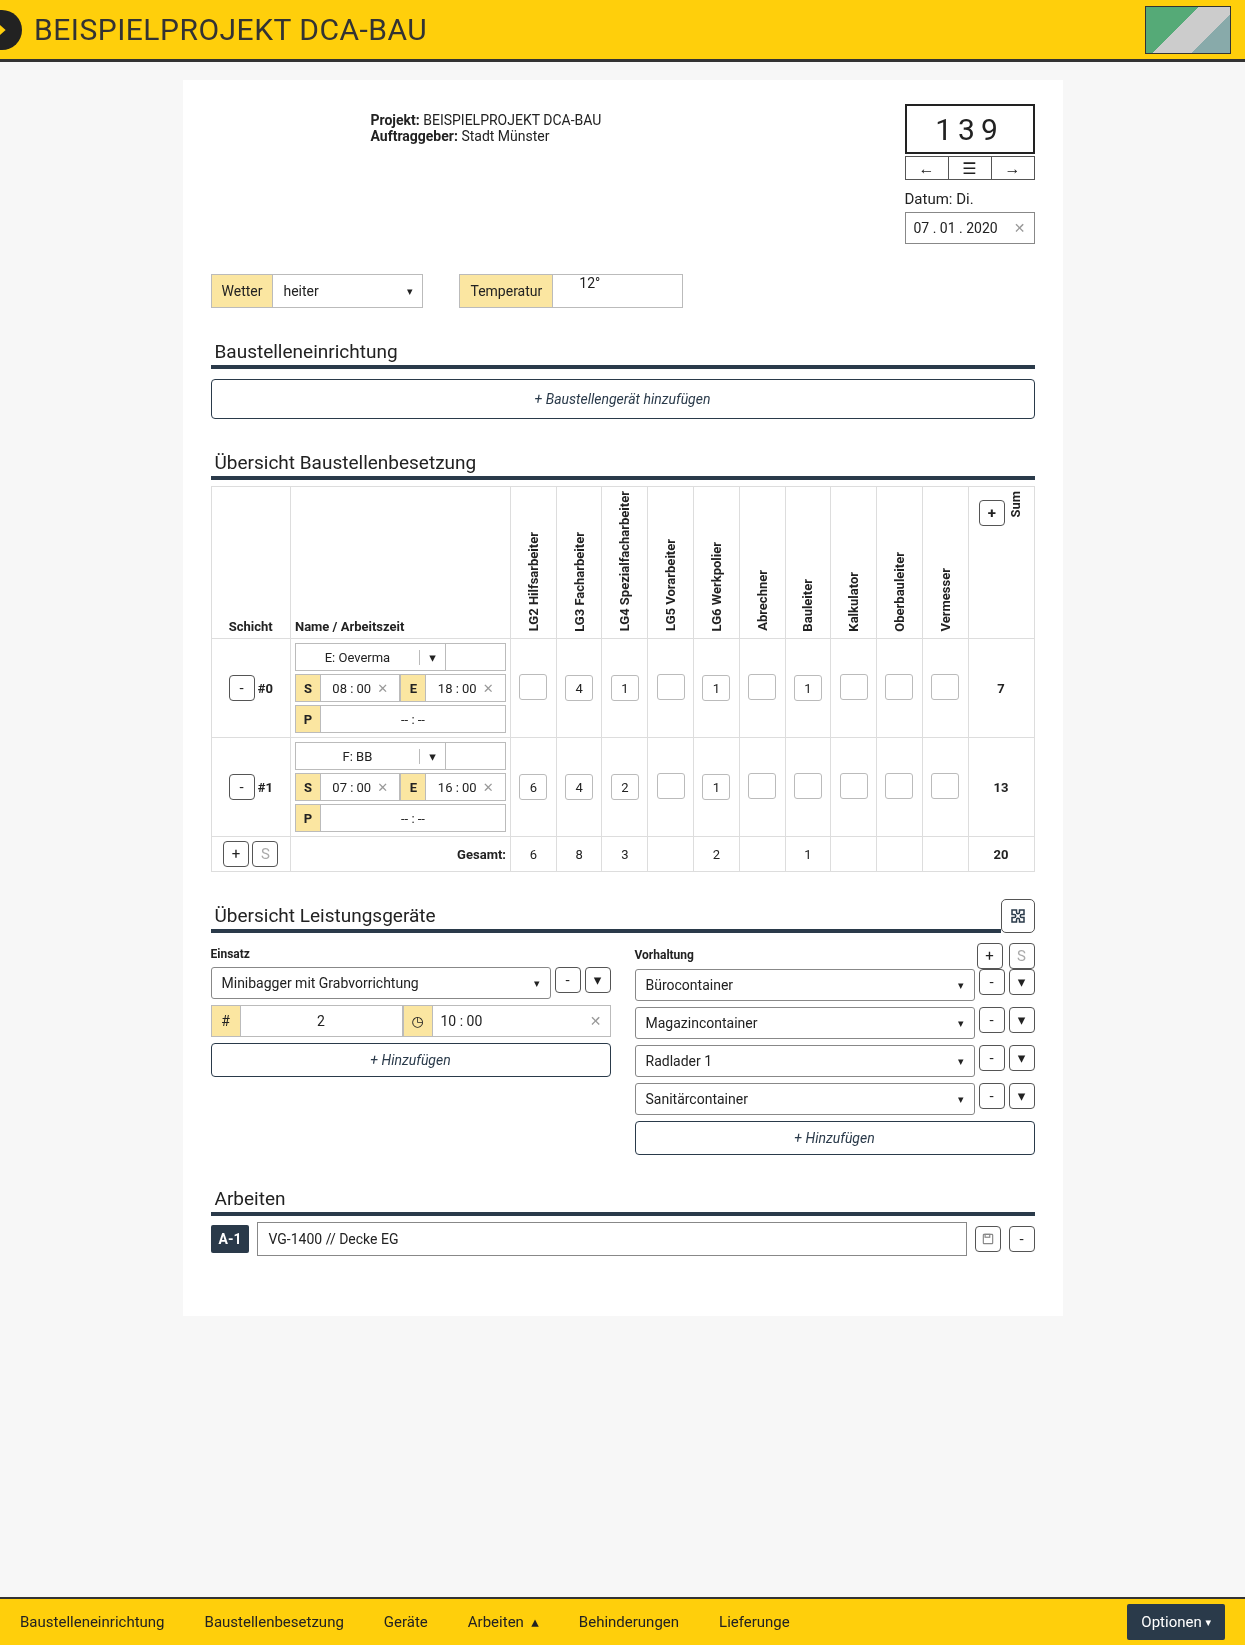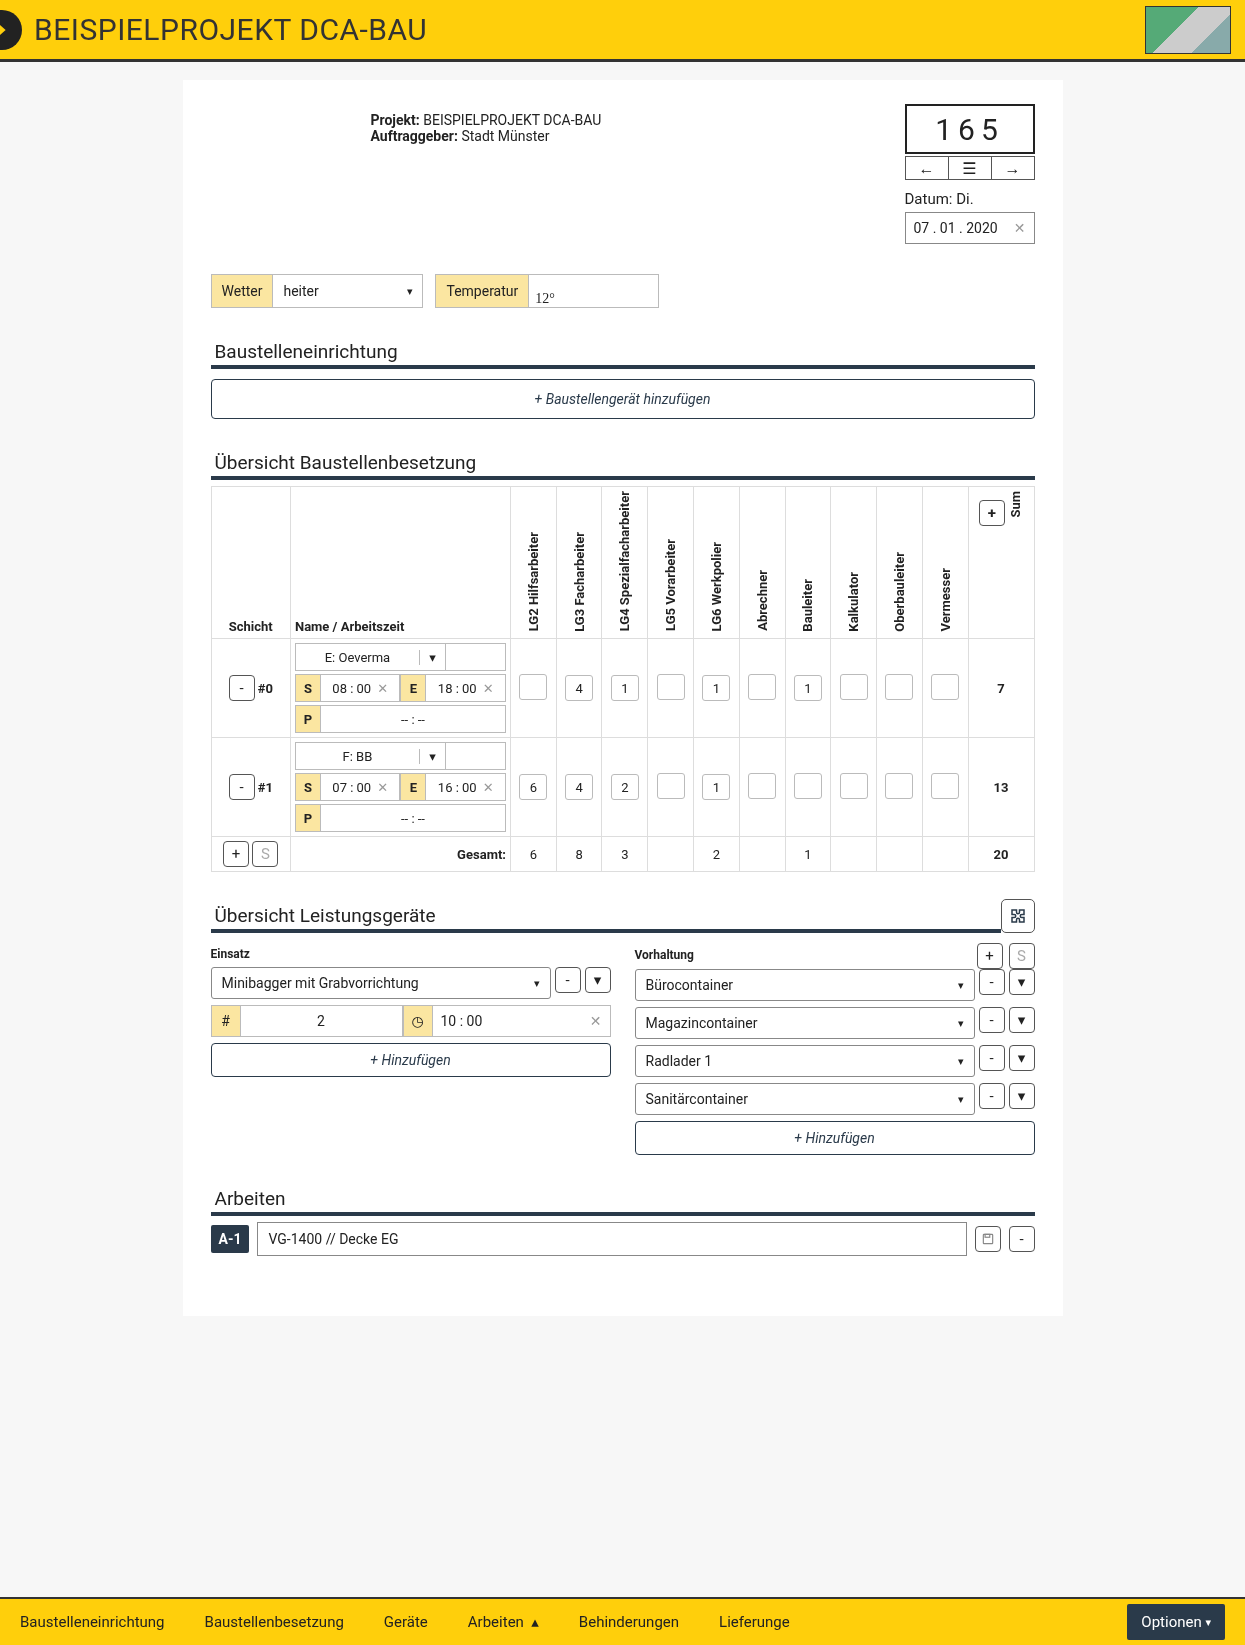--- a/index.html
+++ b/index.html
@@ -74,21 +74,21 @@
     background:#fbe6a1;border:1px solid #bbb;padding:6px 10px;font-size:14px;
     display:flex;align-items:center;
   }
   .sel-box{
     border:1px solid #bbb;border-left:none;height:34px;
     display:flex;align-items:center;padding:0 10px;min-width:150px;
     justify-content:space-between;
   }
   .txt-box{
     border:1px solid #bbb;border-left:none;height:34px;
-    display:flex;align-items:flex-end;padding:0 6px;min-width:130px;font-family:Liberation Serif, serif;
+    display:flex;align-items:flex-start;padding:0 26px;min-width:130px;
   }
   .section-title{
     font-size:19px;border-bottom:4px solid #2a3a4a;padding:6px 4px 2px;
     margin-top:26px;
   }
   .add-wide{
     margin-top:10px;border:1px solid #2a3a4a;border-radius:4px;height:40px;
     display:flex;align-items:center;justify-content:center;font-style:italic;
     color:#2a3a4a;cursor:pointer;
   }
@@ -181,21 +181,21 @@
 
 <div class="scroll-area">
 <div class="page">
 
   <div class="meta-row">
     <div class="meta-left">
       <div><b>Projekt:</b> <span>BEISPIELPROJEKT DCA-BAU</span></div>
       <div><b>Auftraggeber:</b> <span>Stadt Münster</span></div>
     </div>
     <div>
-      <div class="bignum">165</div>
+      <div class="bignum">139</div>
       <div class="navbtns">
         <div>←</div>
         <div>☰</div>
         <div>→</div>
       </div>
       <div class="date-label">Datum: Di.</div>
       <div class="date-input">
         <span>07 . 01 . 2020</span>
         <span class="clear-x">✕</span>
       </div>
@@ -203,21 +203,21 @@
   </div>
 
   <div class="row-inputs">
     <div style="display:flex;">
       <div class="lbl-box">Wetter</div>
       <div class="sel-box">
         <span>heiter</span>
         <span class="chev">▾</span>
       </div>
     </div>
-    <div style="display:flex;">
+    <div style="display:flex;margin-left:24px;">
       <div class="lbl-box" style="border-left:1px solid #bbb">Temperatur</div>
       <div class="txt-box">
         <span>12°</span>
       </div>
     </div>
   </div>
 
   <div class="section-title">Baustelleneinrichtung</div>
   <div class="add-wide">+ Baustellengerät hinzufügen</div>
 

